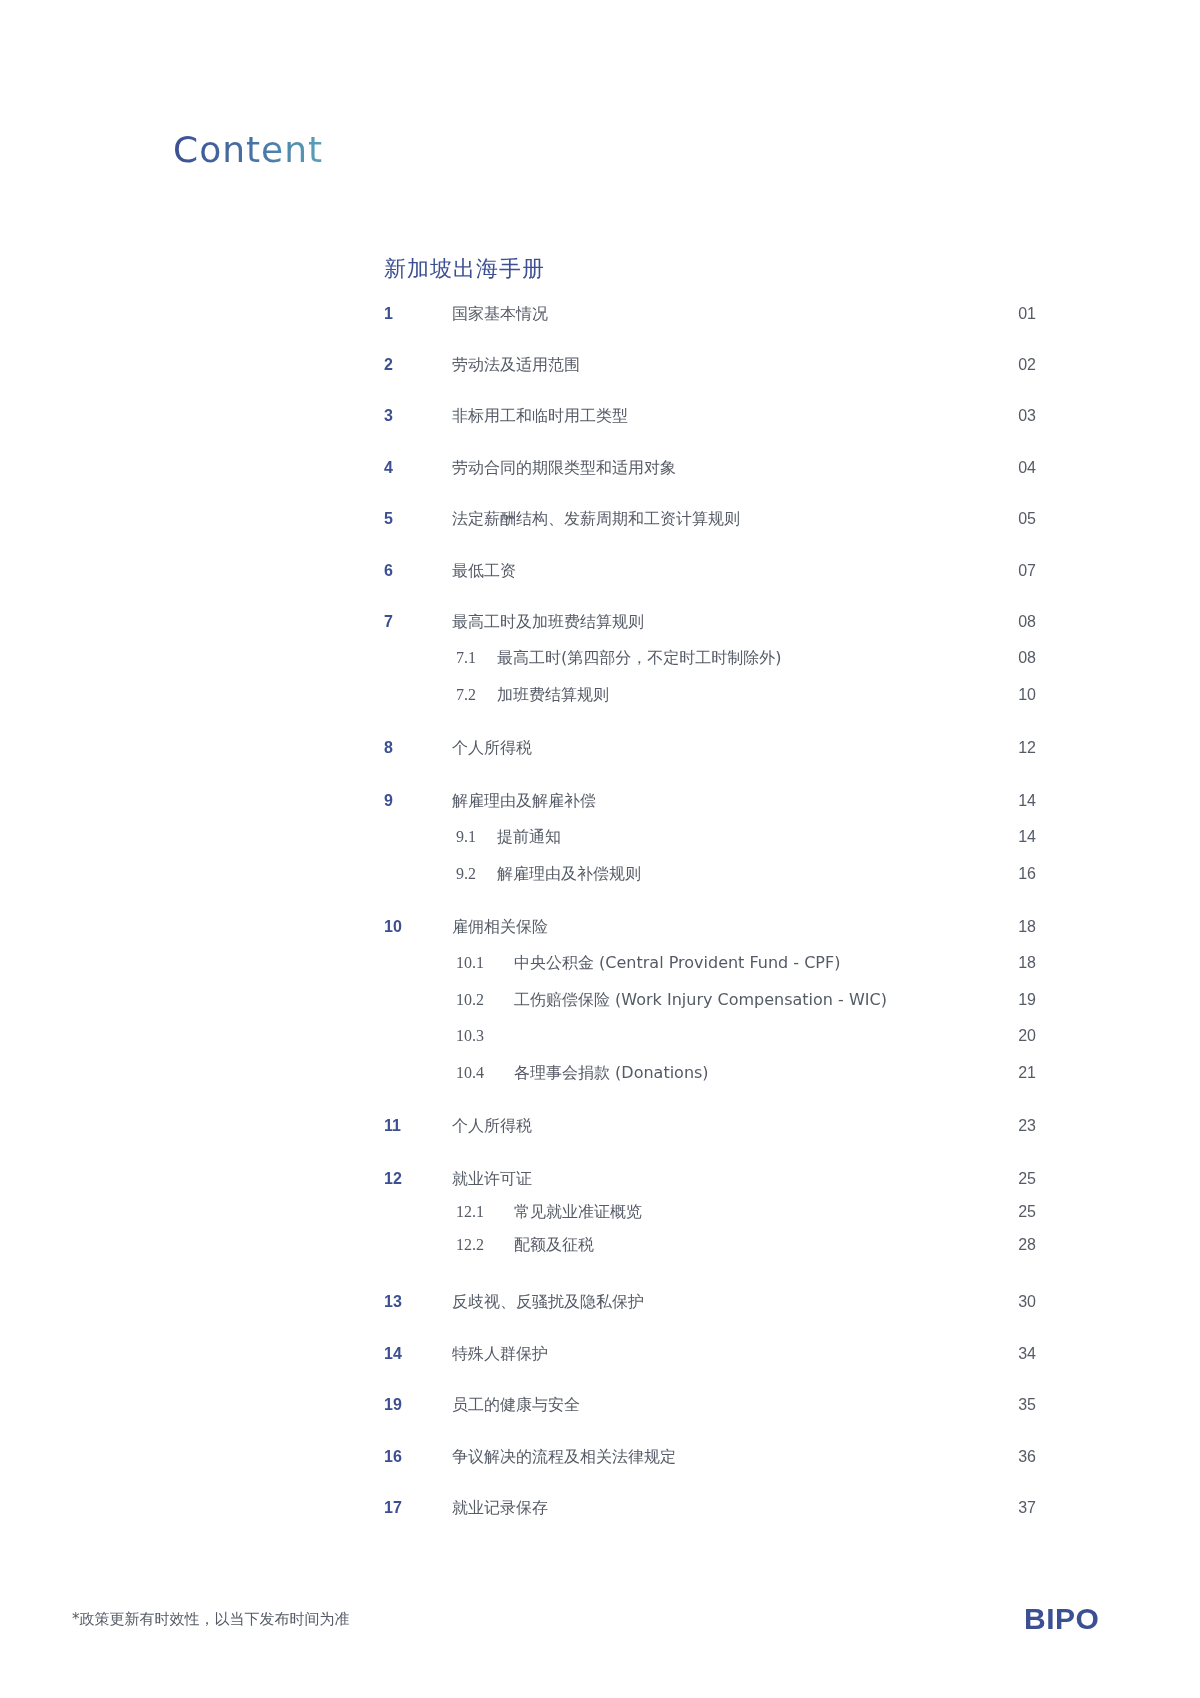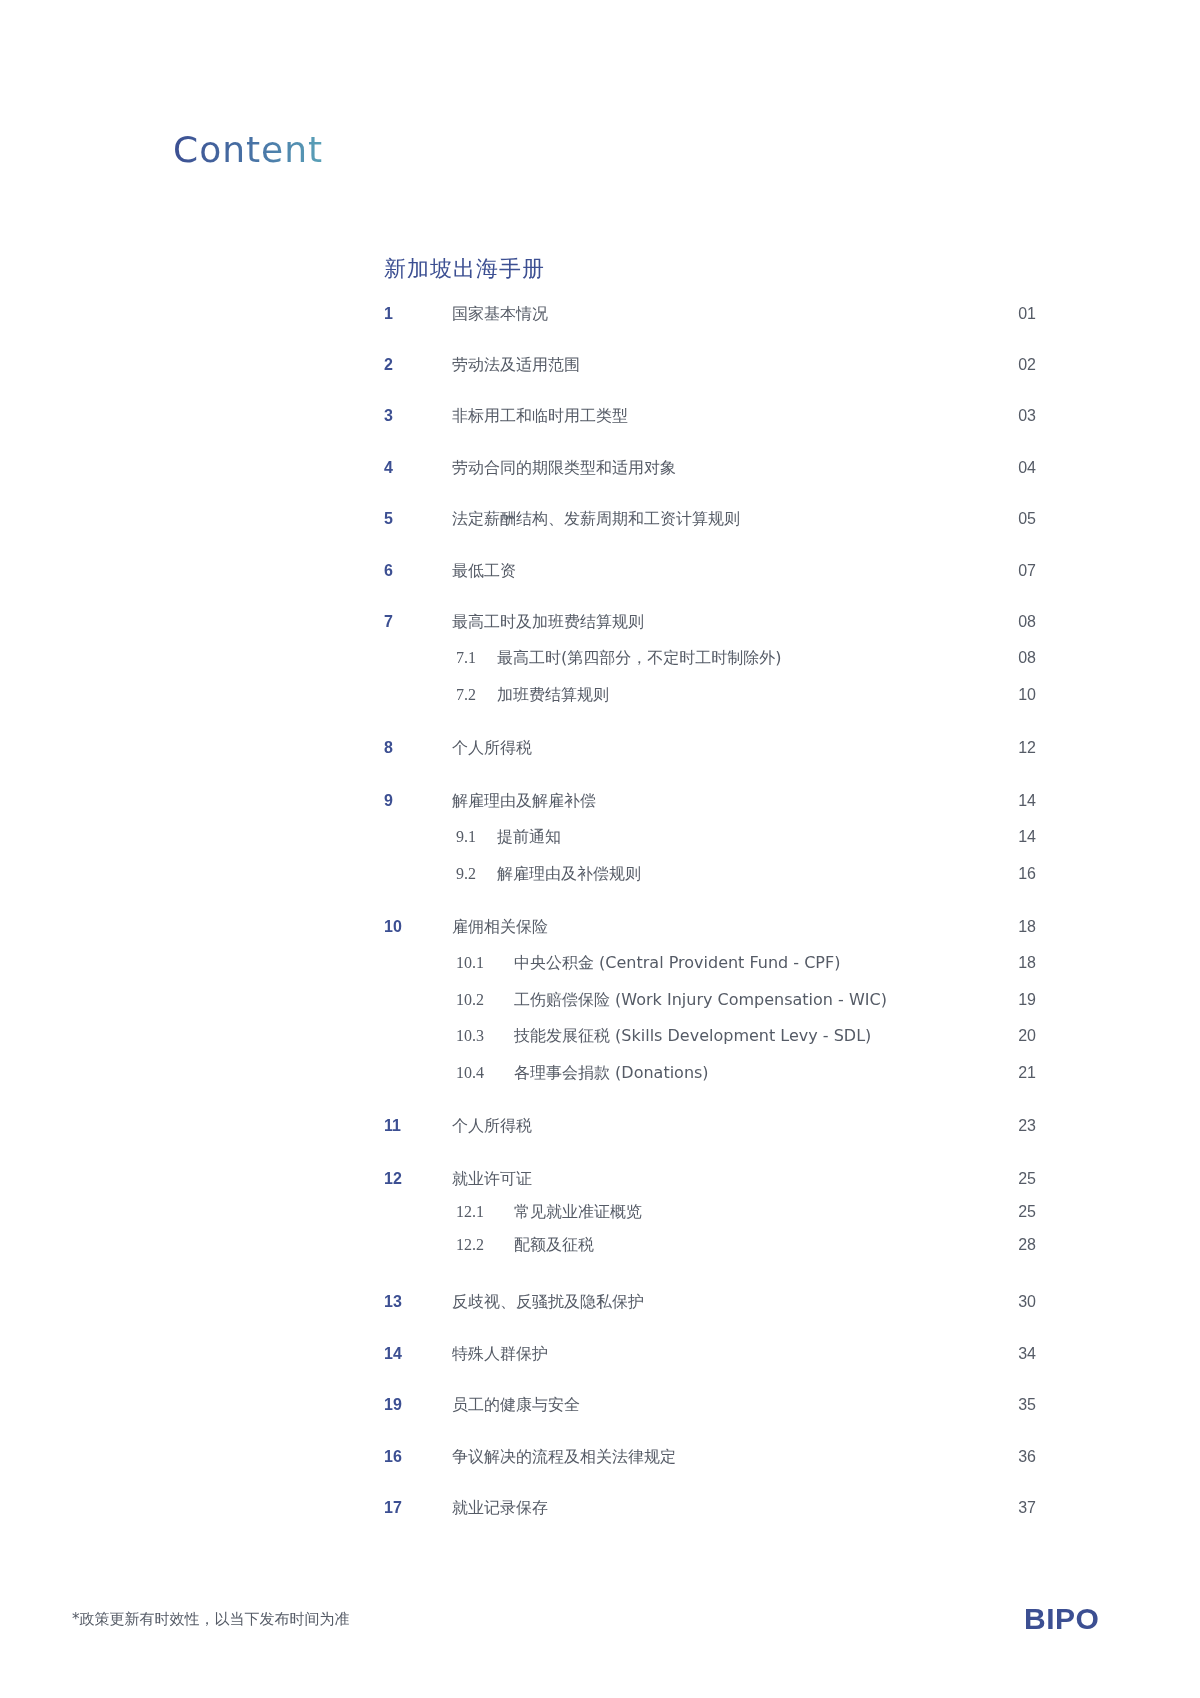--- a/index.html
+++ b/index.html
@@ -105,21 +105,20 @@
       <span class="label">中央公积金 (Central Provident Fund - CPF)</span>
       <span class="page">18</span>
     </div>
     <div class="row sub wide" style="top: 988px;">
       <span class="snum">10.2</span>
       <span class="label">工伤赔偿保险 (Work Injury Compensation - WIC)</span>
       <span class="page">19</span>
     </div>
     <div class="row sub wide" style="top: 1024px;">
       <span class="snum">10.3</span>
-      <span class="label">技能发展征税 (Skills Development Levy - SDL)</span>
       <span class="page">20</span>
     </div>
     <div class="row sub wide" style="top: 1061px;">
       <span class="snum">10.4</span>
       <span class="label">各理事会捐款 (Donations)</span>
       <span class="page">21</span>
     </div>
     <div class="row" style="top: 1114px;">
       <span class="num">11</span>
       <span class="label">个人所得税</span>

